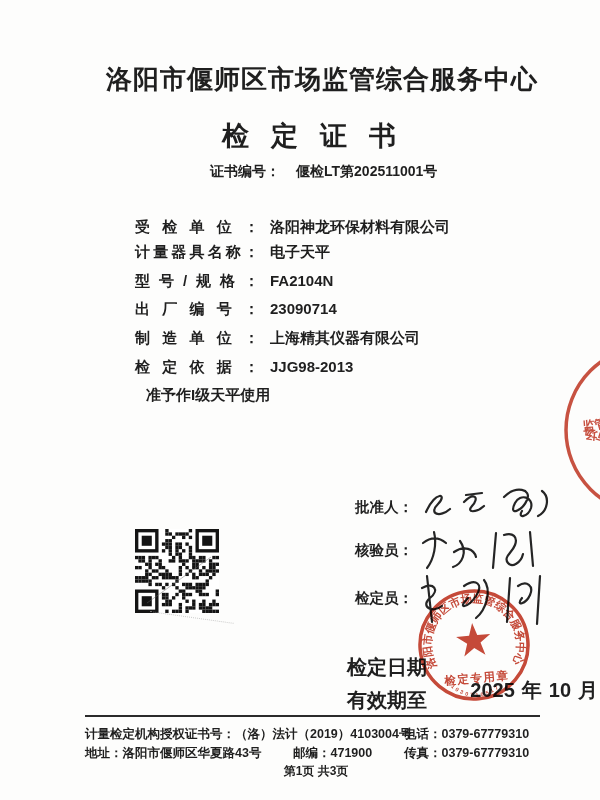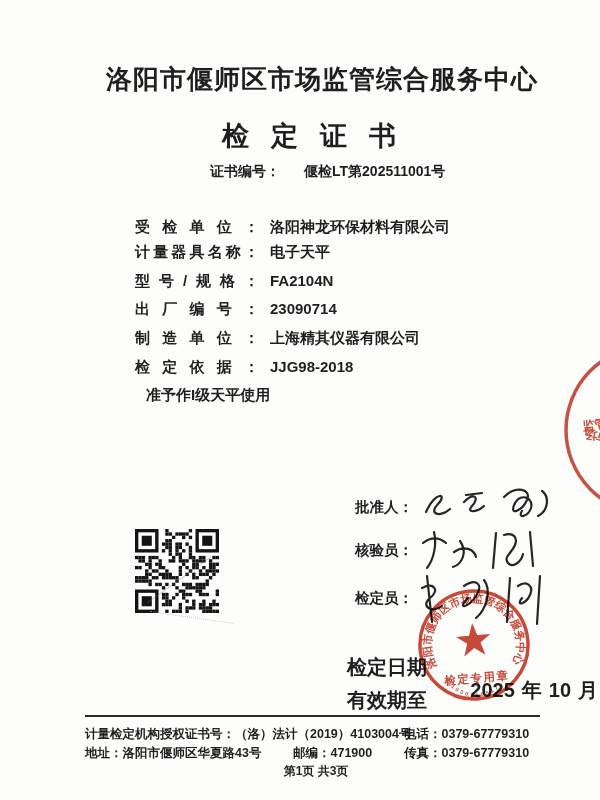--- a/index.html
+++ b/index.html
@@ -11,21 +11,21 @@
     color:#1f1f1f;
   }
   .abs { position:absolute; }
   .ink { color:#1f1f1f; font-weight:700; }
 
   
   #org-title { left:0; top:62px; width:600px; text-align:center; transform:translateX(22px);
     font-size:26px; font-weight:700; letter-spacing:1px; }
   #doc-title { left:0; top:118px; width:600px; text-align:center; transform:translateX(20px);
     font-size:27px; font-weight:700; letter-spacing:22px; }
-  #cert-no-row { left:210px; top:163px; font-size:14px; font-weight:700; display:flex; gap:24px; }
+  #cert-no-row { left:210px; top:163px; font-size:14px; font-weight:700; display:flex; gap:16px; }
 
   
   .field-row { position:absolute; left:135px; display:flex; align-items:flex-start;
     font-size:15px; font-weight:700; line-height:20px; }
   .field-label { display:inline-block; width:124px; text-align:justify; text-align-last:justify; }
   .field-value { margin-left:11px; white-space:nowrap; }
 
   
   .sig-label { position:absolute; left:355px; font-size:14.5px; font-weight:700; }
   .sig-svg { position:absolute; z-index:4; }
@@ -81,21 +81,21 @@
   <div class="field-row" style="top:299px">
     <span class="field-label">出厂编号：</span>
     <span class="field-value">23090714</span>
   </div>
   <div class="field-row" style="top:328px">
     <span class="field-label">制造单位：</span>
     <span class="field-value">上海精其仪器有限公司</span>
   </div>
   <div class="field-row" style="top:357px">
     <span class="field-label">检定依据：</span>
-    <span class="field-value">JJG98-2018</span>
+    <span class="field-value">JJG98-2013</span>
   </div>
   <div class="field-row" style="top:385px">
     <span class="field-value">准予作I级天平使用</span>
   </div>
 
   <span class="sig-label" style="top:498px">批准人：</span>
   <svg class="sig-svg" style="left:420px; top:482px" width="150" height="46" viewBox="0 0 150 46">
     <path d="M6 30 C16 8 28 12 18 22 C8 32 20 36 30 27"></path>
     <path d="M44 20 C54 10 60 15 52 24 C46 31 56 31 64 24 M46 13 L62 11"></path>
     <path d="M84 15 C96 3 112 7 107 18 C102 29 88 35 95 21 C100 11 114 15 111 26 C108 35 97 37 102 29"></path>

